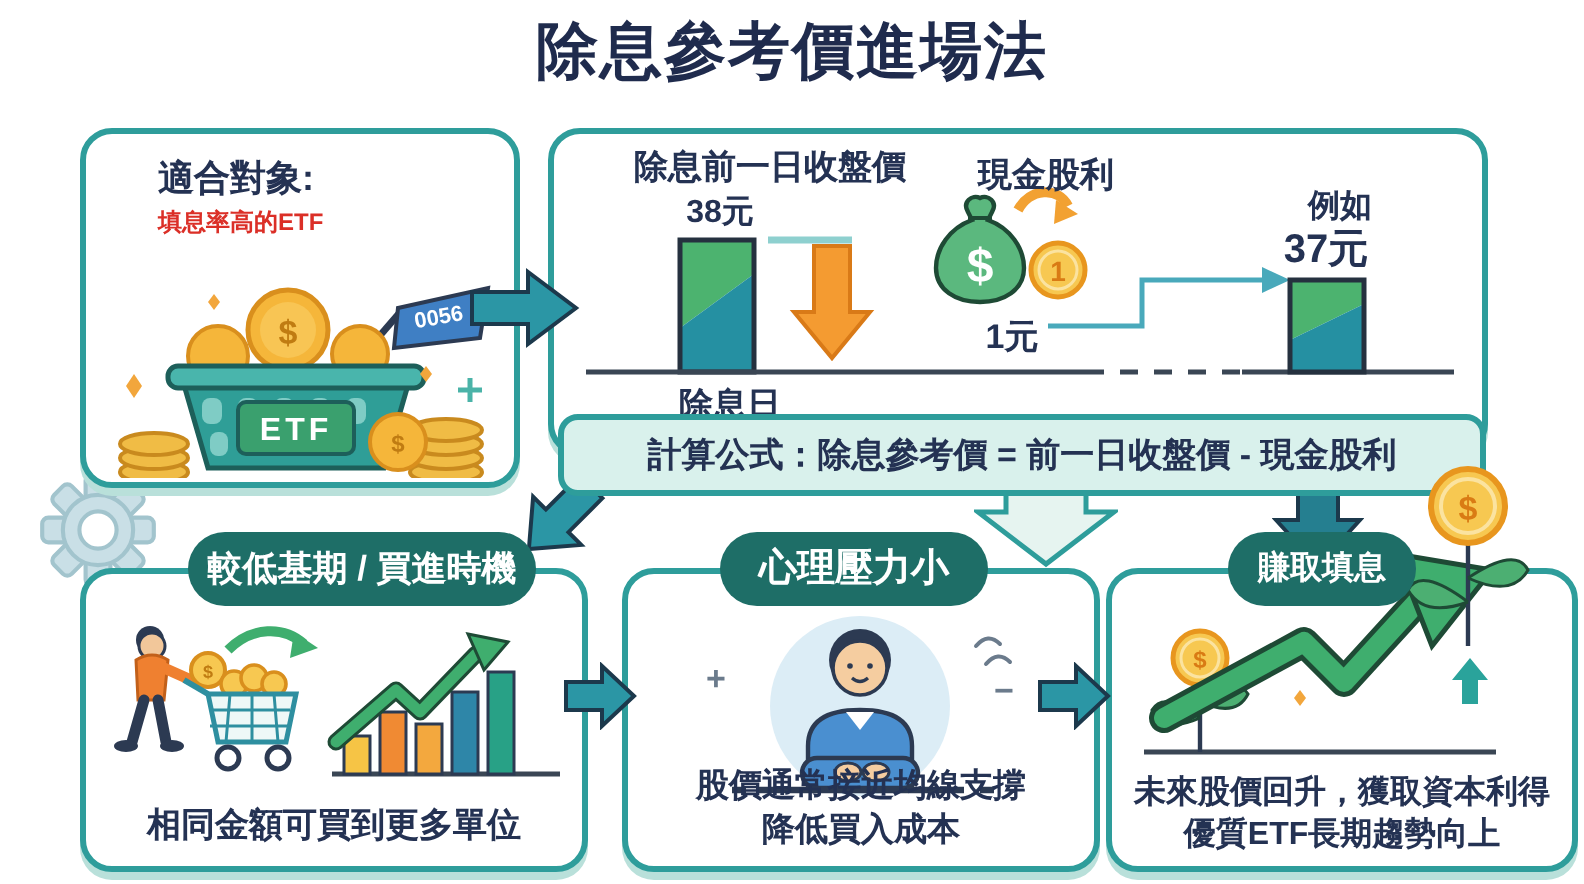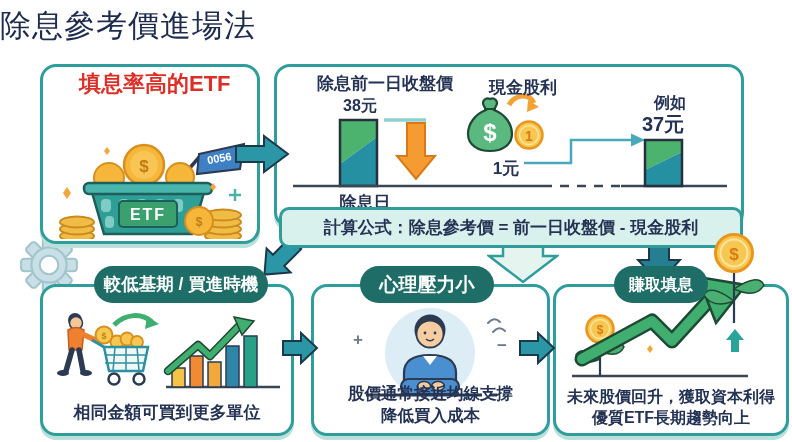--- a/index.html
+++ b/index.html
@@ -1,25 +1,25 @@
 <!DOCTYPE html>
 <html><head>
 <meta charset="utf-8">
 <style>
   html,body{margin:0;padding:0;background:#fff;}
   .canvas{position:relative;width:792px;height:442px;background:#ffffff;overflow:hidden;
           font-family:"Liberation Sans",sans-serif;}
-  .title{position:absolute;left:0;right:0;top:5px;text-align:left;font-size:31px;
-         font-weight:400;color:#1f2b4d;letter-spacing:1px;}
+  .title{position:absolute;left:0;right:0;top:5px;text-align:center;font-size:31px;
+         font-weight:700;color:#1f2b4d;letter-spacing:1px;}
   .box{position:absolute;background:#fff;border:3px solid #2e9d9b;border-radius:16px;
        box-shadow:0 4px 0 #b9e0da;}
   .suitable{left:40px;top:64px;width:214px;height:174px;}
   .pricing{left:274px;top:64px;width:464px;height:158px;}
   .s-head{margin:10px 0 0 36px;font-size:18px;font-weight:800;color:#243253;}
-  .s-high{margin:2px 0 0 36px;font-size:22px;font-weight:800;color:#db2f27;}
+  .s-high{margin:2px 0 0 36px;font-size:12px;font-weight:800;color:#db2f27;}
   .basket{position:absolute;left:4px;bottom:2px;width:206px;height:106px;}
   .pgfx{position:absolute;left:0;top:0;width:458px;height:152px;}
   .pt{position:absolute;color:#243253;font-weight:800;text-align:center;}
   .t-prevhead{left:8px;top:5px;width:200px;font-size:17px;}
   .t-prevval{left:38px;top:29px;width:90px;font-size:16px;}
   .t-exdate{left:33px;top:124px;width:110px;font-size:17px;}
   .t-divhead{left:196px;top:9px;width:100px;font-size:17px;}
   .t-divval{left:189px;top:90px;width:80px;font-size:17px;}
   .t-refhead{left:333px;top:5px;width:120px;font-size:17px;}
   .t-refex{left:333px;top:26px;width:120px;font-size:16px;}
@@ -64,20 +64,21 @@
       <rect x="24" y="3" width="12" height="54" rx="3"></rect>
       <rect x="24" y="3" width="12" height="54" rx="3" transform="rotate(45 30 30)"></rect>
       <rect x="24" y="3" width="12" height="54" rx="3" transform="rotate(90 30 30)"></rect>
       <rect x="24" y="3" width="12" height="54" rx="3" transform="rotate(135 30 30)"></rect>
       <circle cx="30" cy="30" r="17"></circle>
     </g>
     <circle cx="30" cy="30" r="9" fill="#ffffff" stroke="#a2c4cd" stroke-width="2"></circle>
   </svg>
 
   <div class="box suitable">
+    <div class="s-head">適合對象:</div>
     <div class="s-high">填息率高的ETF</div>
     <svg class="basket" viewBox="0 0 206 106">
       <line x1="116" y1="66" x2="154" y2="22" stroke="#2c3a52" stroke-width="3.5"></line>
       <g>
         <polygon points="152,21 197,11 193,36 150,41" fill="#3f7fc4" stroke="#2c3a52" stroke-width="2"></polygon>
         <text x="173" y="29" transform="rotate(-10 173 29)" font-size="11" font-weight="bold" fill="#ffffff" text-anchor="middle">0056</text>
       </g>
       <g>
         <circle cx="62" cy="45" r="15" fill="#f5b63a" stroke="#d98f1d" stroke-width="2"></circle>
         <circle cx="133" cy="44" r="14" fill="#f5b63a" stroke="#d98f1d" stroke-width="2"></circle>

